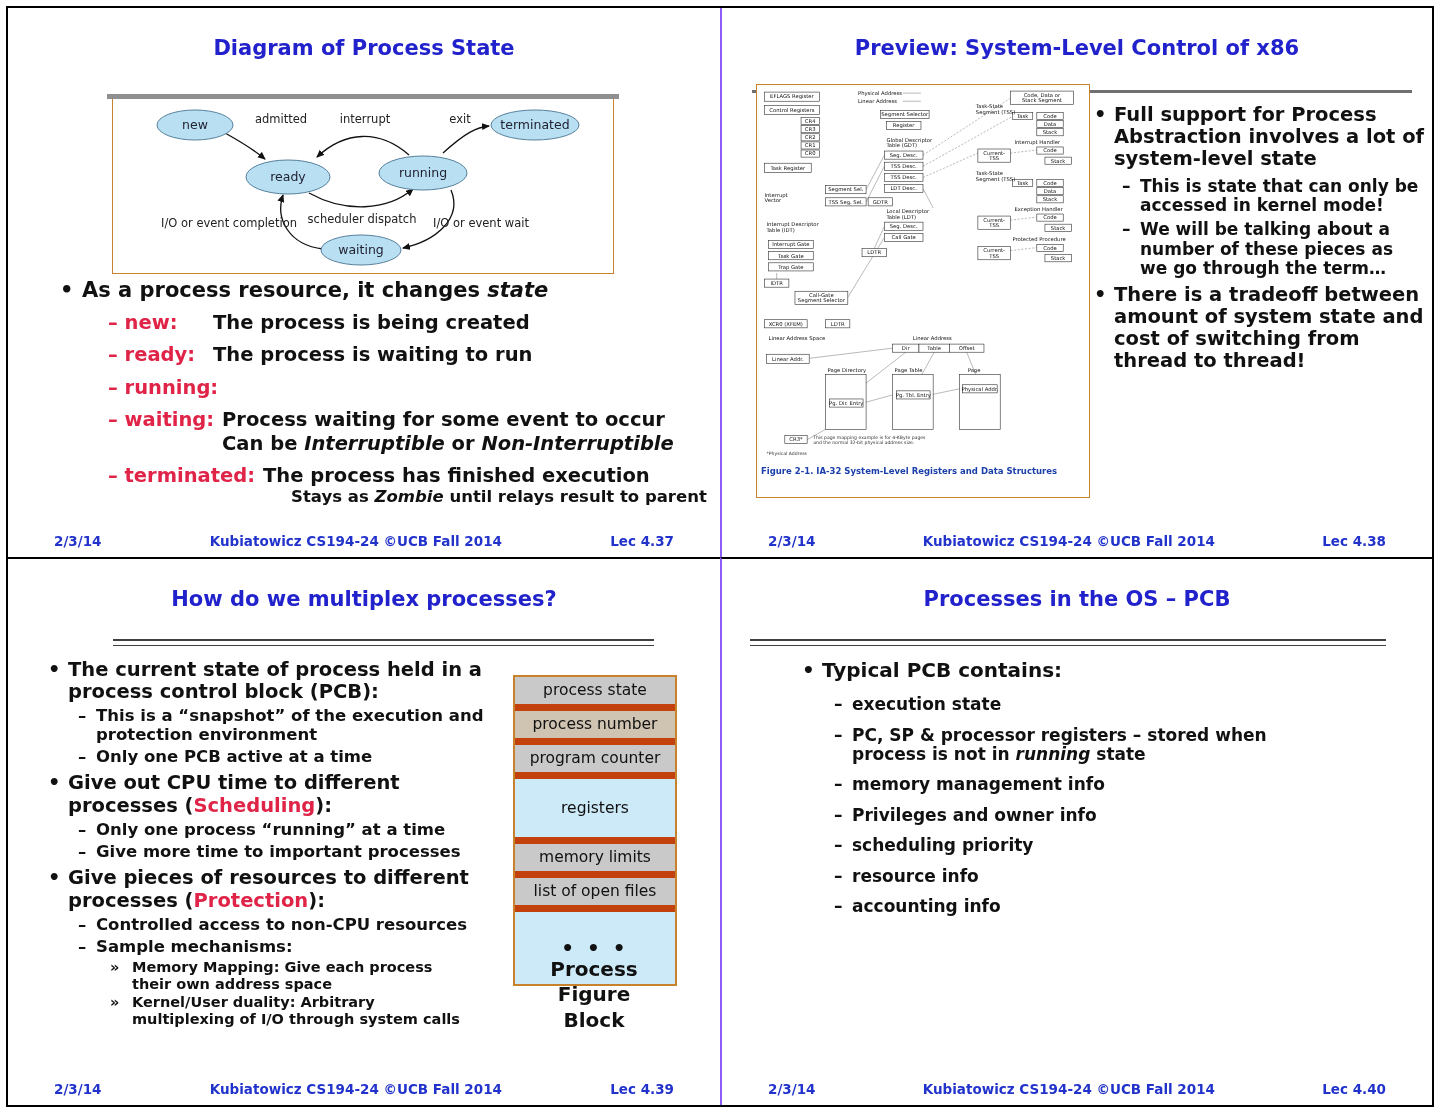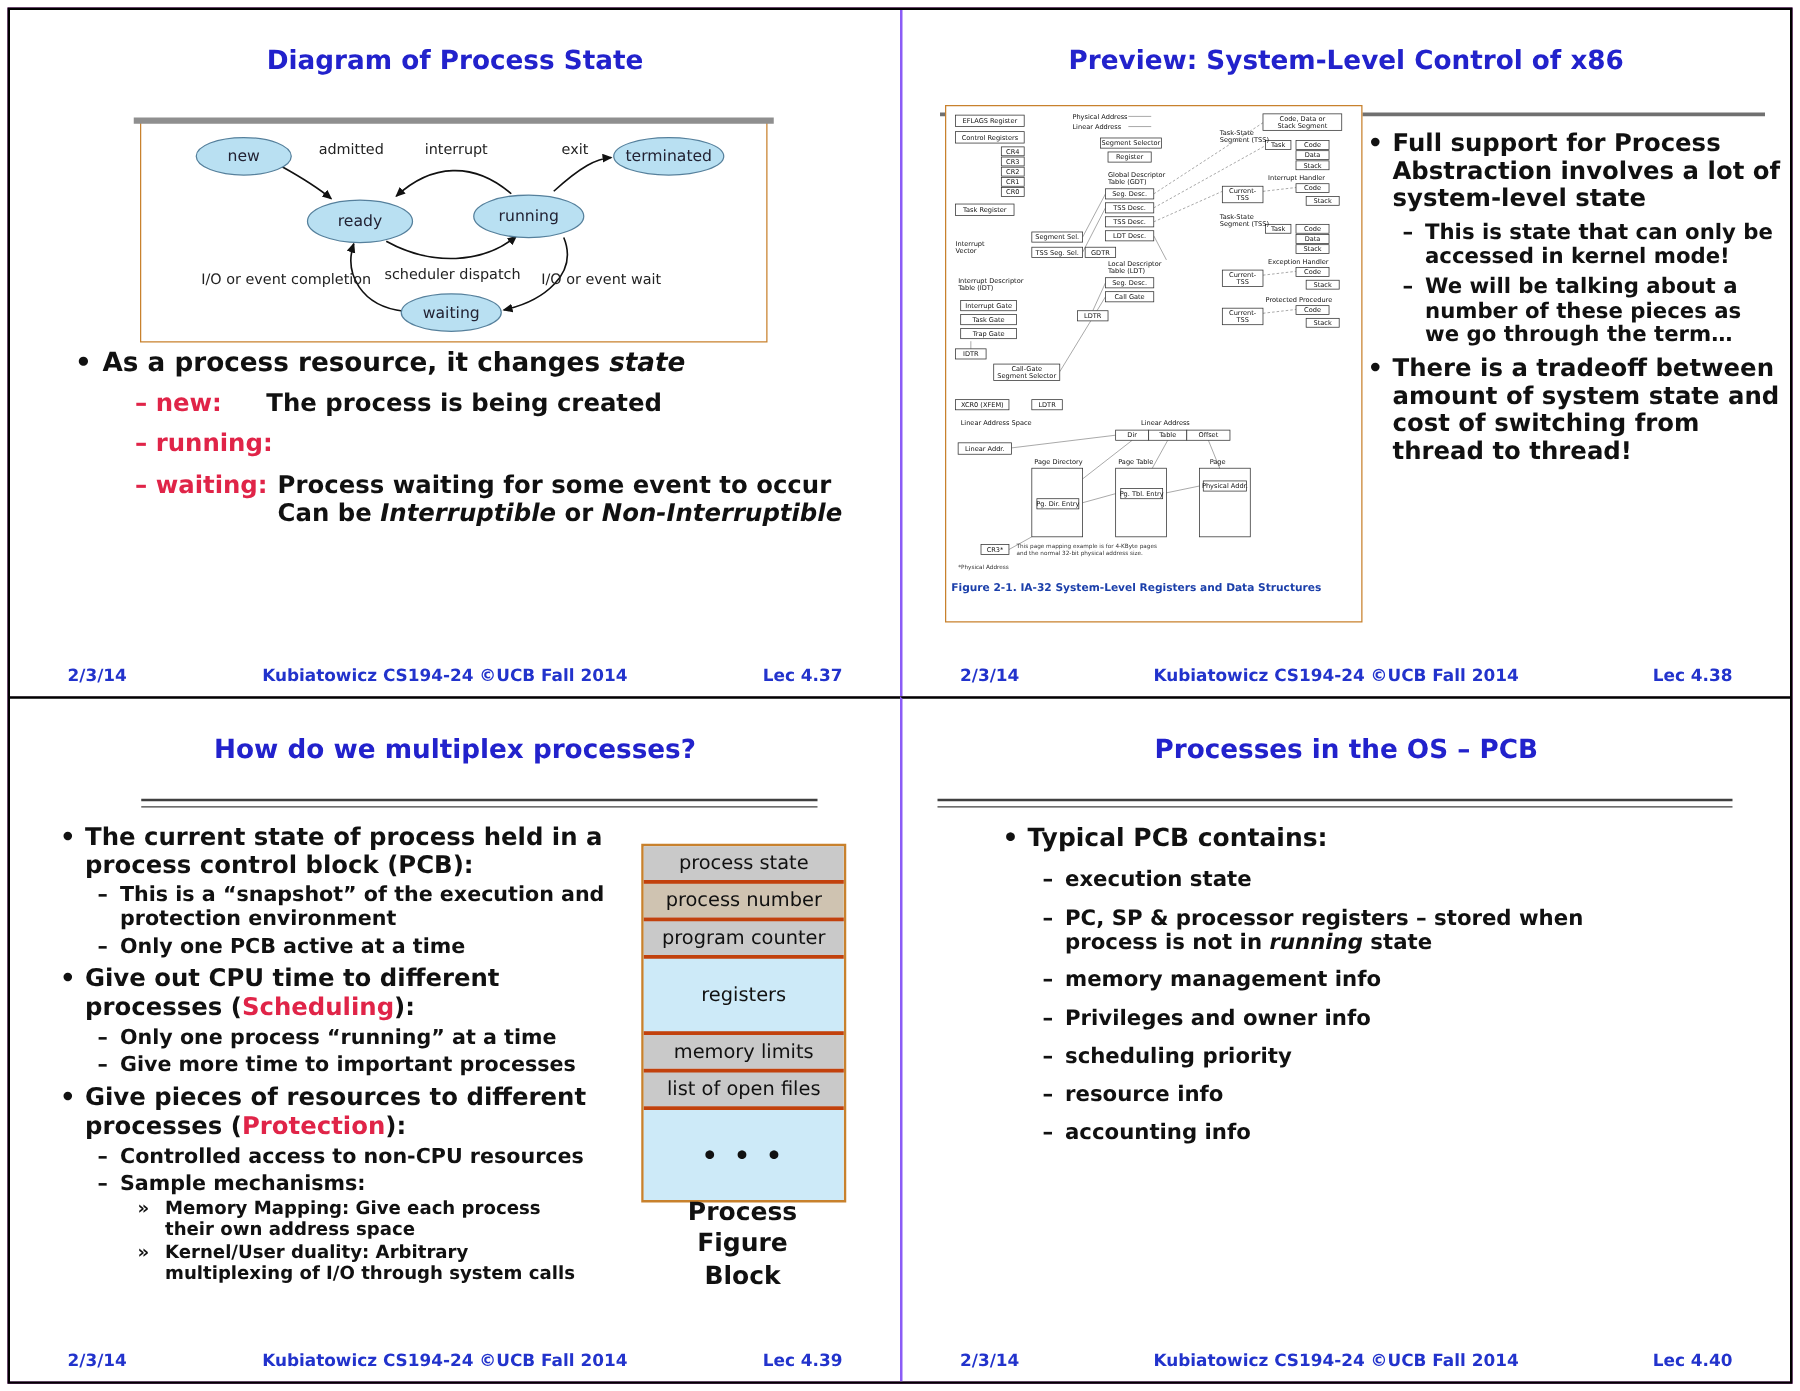--- a/index.html
+++ b/index.html
@@ -55,21 +55,21 @@
   .s2col .b-l2{font-size:17px;margin-left:28px;margin-bottom:5px;}
 
   
   .ruled{position:absolute;top:80px;height:4px;border-top:2px solid #404040;border-bottom:1px solid #404040;}
   .s3 .ruled{left:105px;right:66px;}
   .s3col{position:absolute;left:40px;top:94px;width:462px;}
   .s3col .b-l1{font-size:19.5px;margin:6px 0 4px 0;width:455px;}
   .s3col .b-l2{font-size:16.5px;margin-left:30px;margin-bottom:3px;width:432px;}
   .s3col .b-l3{font-size:14.5px;margin-left:62px;margin-bottom:2px;width:360px;}
   .pcb{position:absolute;left:505px;top:116px;width:160px;border:2px solid #c8812d;background:#fff;}
-  .pcbrow{display:flex;align-items:center;justify-content:center;height:27px;font-weight:normal;font-size:15.5px;color:#111;border-top:3px solid #c2410c;}
+  .pcbrow{display:flex;align-items:center;justify-content:center;height:27px;font-weight:normal;font-size:15.5px;color:#111;border-top:7px solid #c2410c;}
   .pcbrow:first-child{border-top:none;}
   .r-gray{background:#c9c9c9;}
   .r-tan{background:#cfc3b1;}
   .r-blue{background:#cdeaf8;}
   .tall{height:58px;}
   .tall2{height:72px;}
   .dots{font-size:20px;letter-spacing:3px;font-weight:bold;}
   .pcb-caption{position:absolute;left:503px;width:166px;top:398px;text-align:center;font-size:20px;line-height:1.28;color:#111;}
 
   
@@ -126,27 +126,38 @@
       <div class="s1main">
         <span class="g1">•</span>
         <span><span>As a process resource, it changes </span><i>state</i></span>
       </div>
       <div class="s1items">
         <div class="s1item">
           <span class="term"><span>– </span><span>new:</span></span>
           <span class="descwrap"><span>The process is being created</span></span>
         </div>
         <div class="s1item">
+          <span class="term"><span>– </span><span>ready:</span></span>
+          <span class="descwrap"><span>The process is waiting to run</span></span>
+        </div>
+        <div class="s1item">
           <span class="term"><span>– </span><span>running:</span></span>
         </div>
         <div class="s1item">
           <span class="term"><span>– </span><span>waiting:</span></span>
           <span class="descwrap">
             <span>Process waiting for some event to occur</span><br>
             <span>Can be </span><i>Interruptible</i><span> or </span><i>Non-Interruptible</i>
+          </span>
+        </div>
+        <div class="s1item">
+          <span class="term"><span>– </span><span>terminated:</span></span>
+          <span class="descwrap">
+            <span>The process has finished execution</span>
+            <span class="tline2"><span>Stays as </span><i>Zombie</i><span> until relays result to parent</span></span>
           </span>
         </div>
       </div>
     </div>
 
     <footer class="sfooter">
       <span>2/3/14</span>
       <span>Kubiatowicz CS194-24 ©UCB Fall 2014</span>
       <span>Lec 4.37</span>
     </footer>

